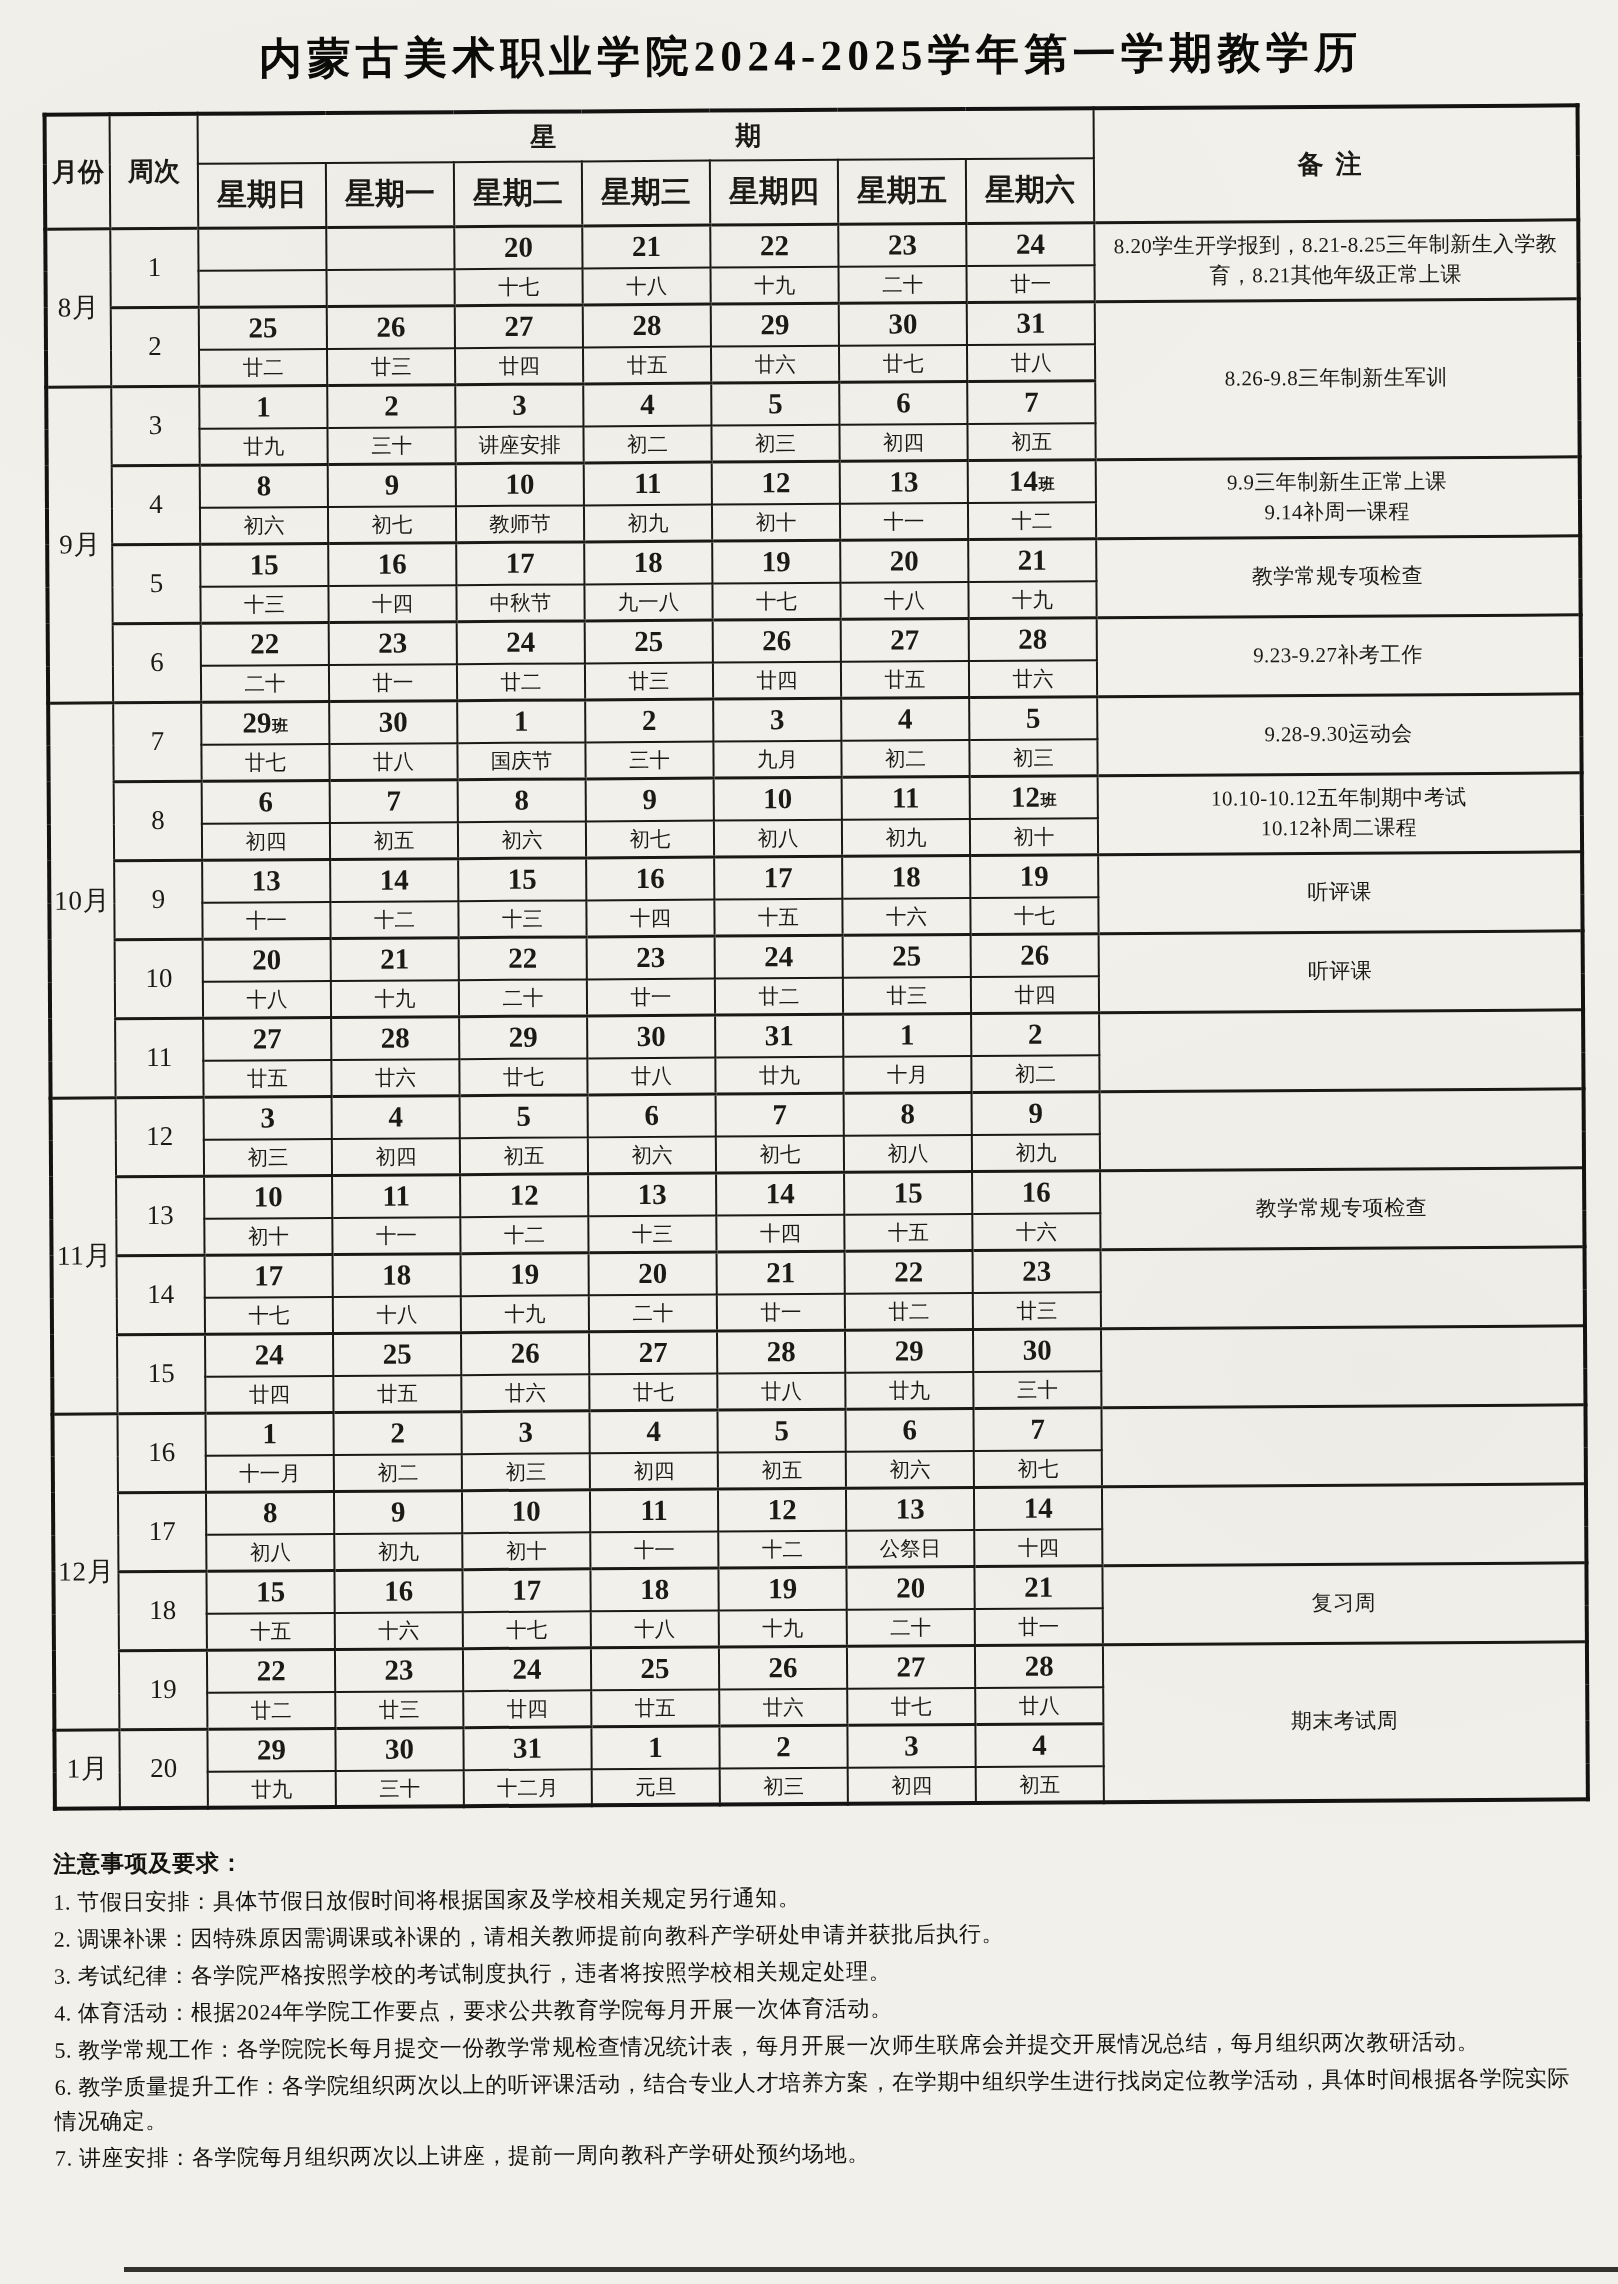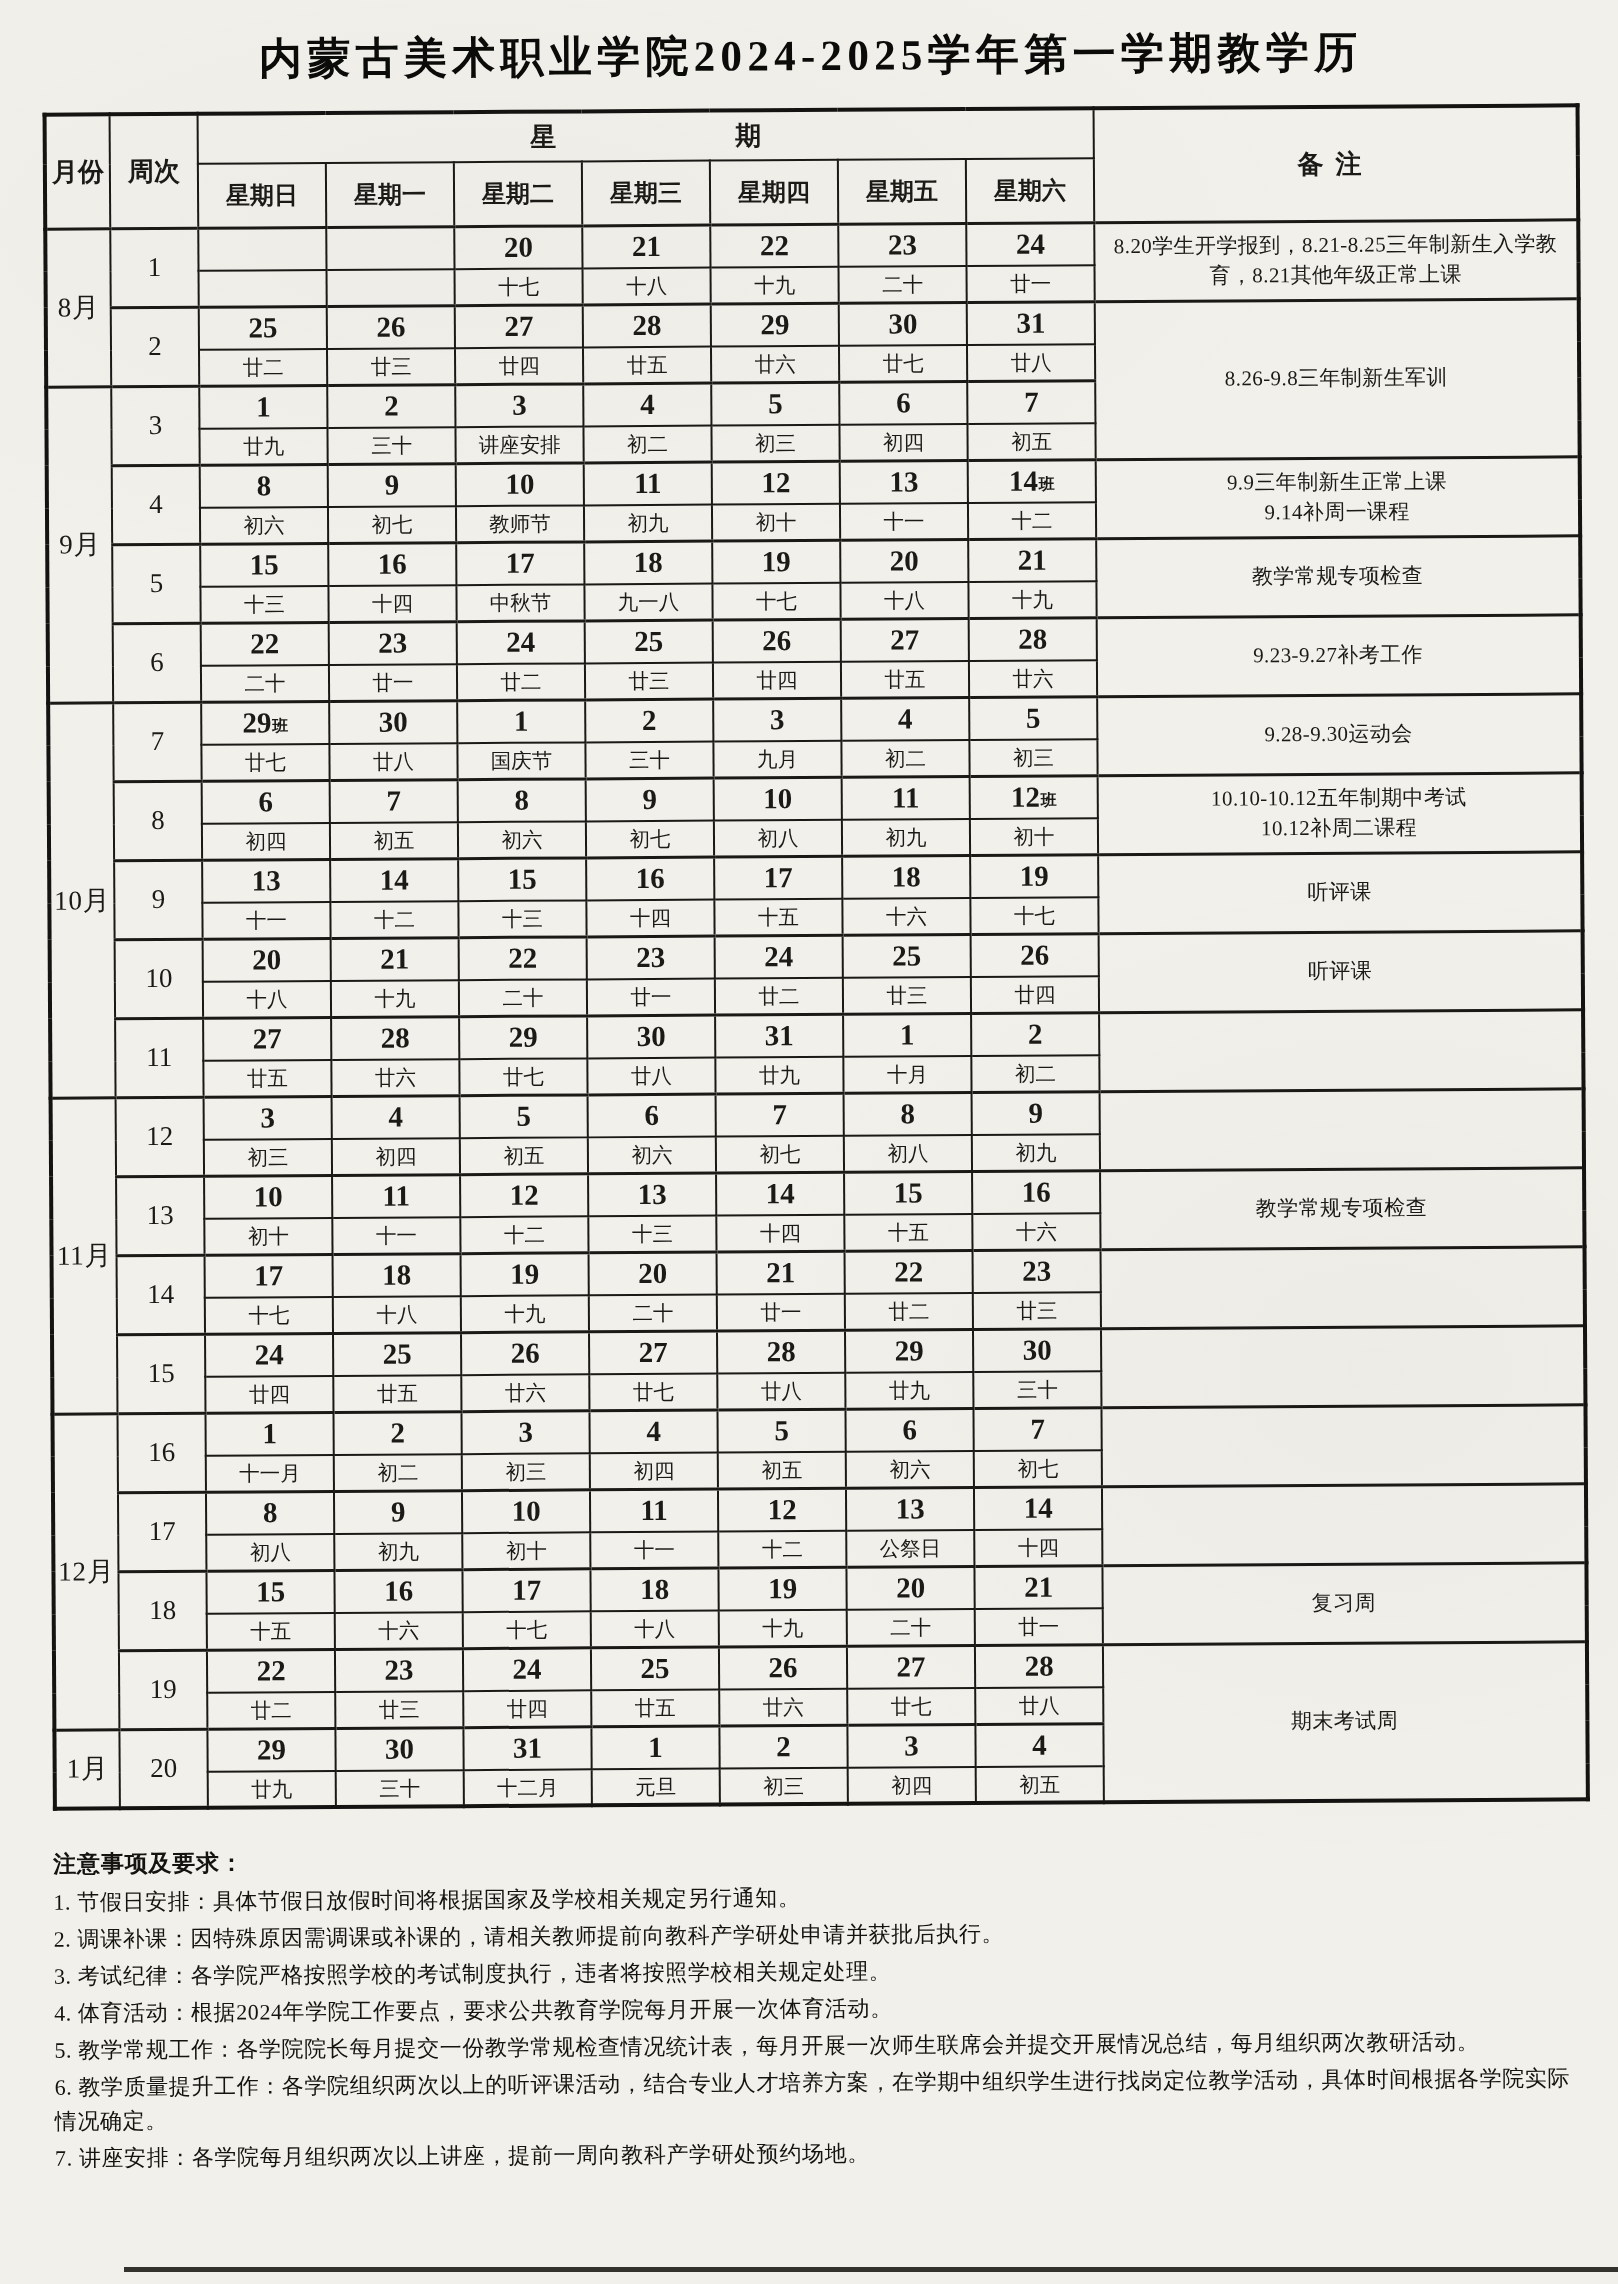--- a/index.html
+++ b/index.html
@@ -45,21 +45,21 @@
     background:transparent;
   }
   table.cal th, table.cal td{
     border:2.3px solid #1a1916;
     text-align:center;
     vertical-align:middle;
     overflow:hidden;
   }
   table.cal{border:4.6px solid #141311;}
   tr.hrow1 th{height:50px;font-size:26px;font-weight:600;}
-  tr.hrow2 th{height:64px;font-size:24px;font-weight:600;border-bottom-width:3.8px;}
+  tr.hrow2 th{height:64px;font-size:30px;font-weight:600;border-bottom-width:3.8px;}
   th.corner{font-size:25px;margin-top:36px;}
   th.week-group span{display:inline-block;}
   th.week-group .wg-wrap{display:flex;justify-content:center;gap:179px;}
   th.remark-h{font-size:26px;letter-spacing:12px;}
   tr.row-date{height:43px;}
   tr.row-lunar{height:36px;}
   tr.row-date > td{border-top-width:3.8px;}
   td.month-cell{
     font-size:27px;
     letter-spacing:0.8px;

